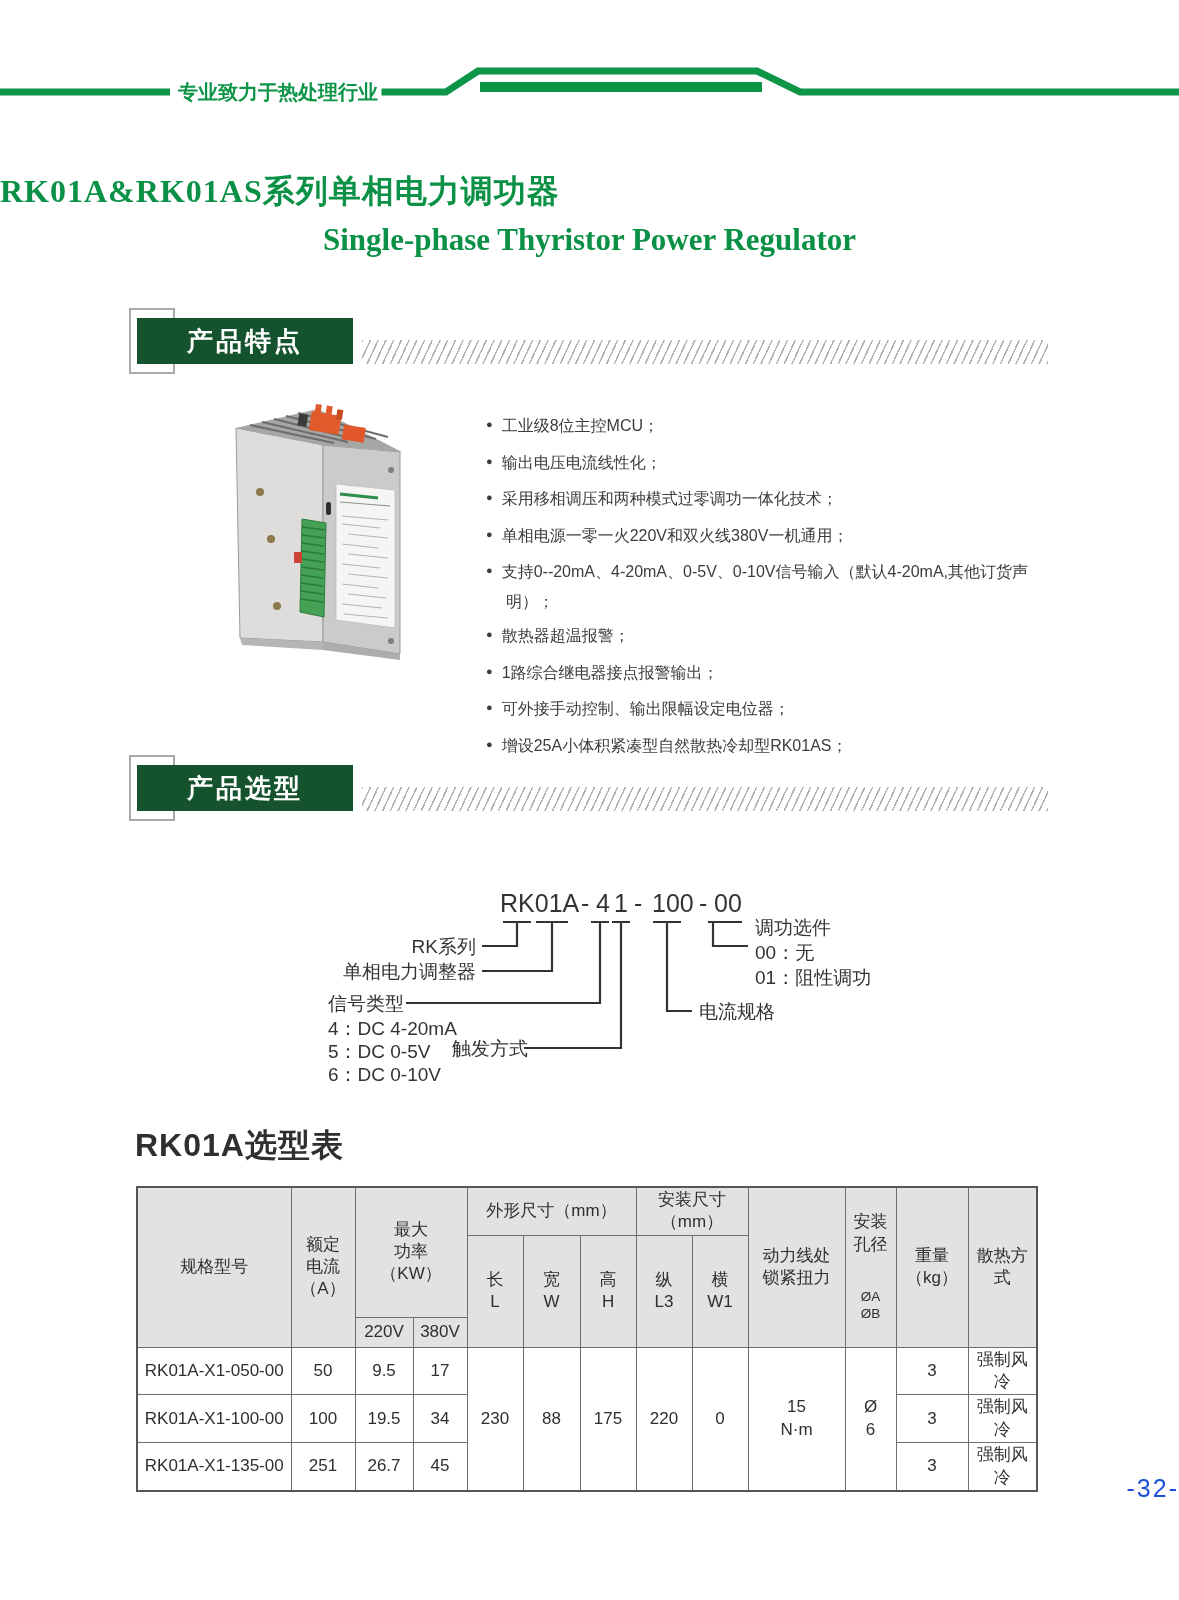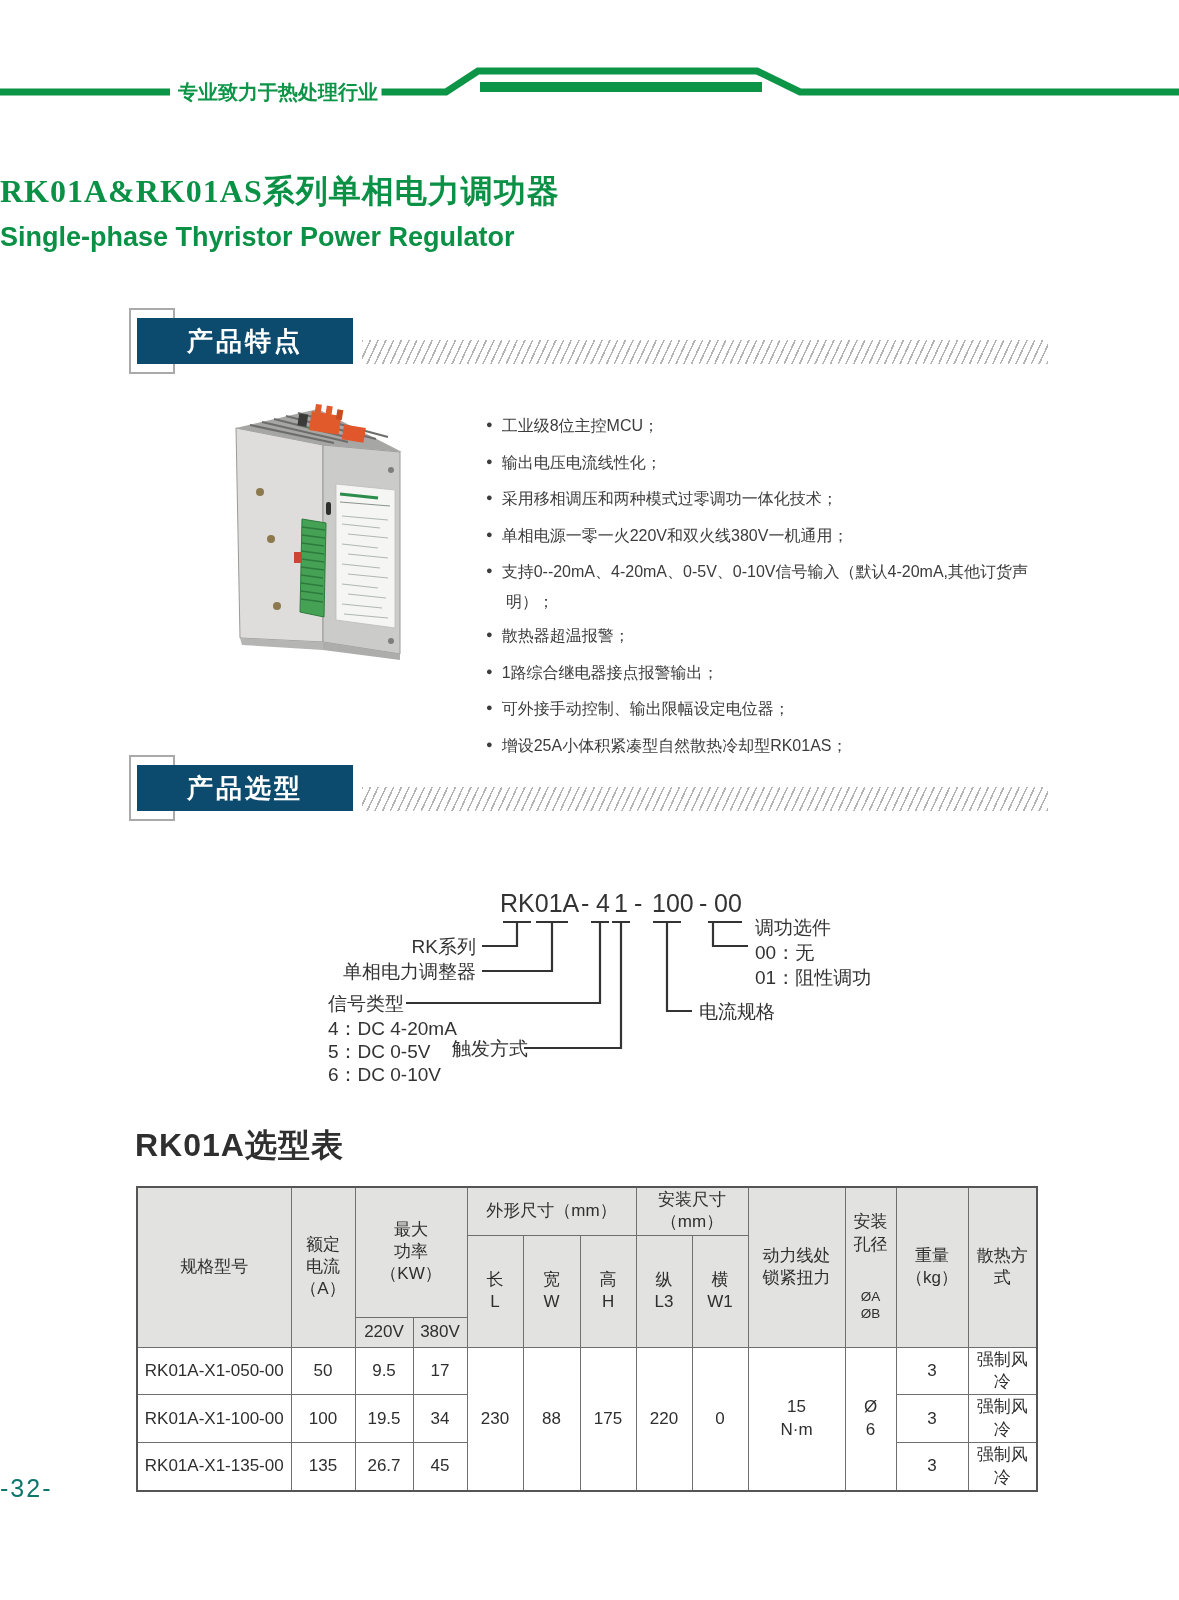--- a/index.html
+++ b/index.html
@@ -14,33 +14,33 @@
   #header-svg { position:absolute; top:0; left:0; }
 
   
   .title-zh {
     position:absolute; top:170px; left:0; width:100%;
     font-family:Liberation Serif, serif;
     font-weight:bold; font-size:32px; letter-spacing:1px; color:#0a9145;
   }
   .title-en {
     position:absolute; top:222px; left:0; width:100%;
-    font-family:Liberation Sans, sans-serif;
-    font-weight:bold; font-size:27px; color:#0a9145;
+    text-align:center; font-family:Liberation Serif, serif;
+    font-weight:bold; font-size:31px; color:#0a9145;
   }
 
   
   .section-hd { position:absolute; width:940px; height:80px; }
   .section-hd .ghost {
     position:absolute; left:0; top:0; width:46px; height:66px;
     border:2px solid #aaaaaa; background:#fff;
   }
   .section-hd .green-box {
     position:absolute; left:8px; top:10px; width:216px; height:46px;
-    background:#0c4a6e; color:#ffffff; font-size:26px; font-weight:bold;
+    background:#14532d; color:#ffffff; font-size:26px; font-weight:bold;
     letter-spacing:3px; text-align:center; line-height:46px;
   }
   .section-hd .hatch {
     position:absolute; left:233px; top:32px; width:686px; height:24px;
     background:repeating-linear-gradient(115deg,
       #b3b3b3 0px, #b3b3b3 1.5px, transparent 1.5px, transparent 7px);
   }
 
   
   .features {
@@ -70,22 +70,22 @@
   table.spec { border:2px solid #555; }
   table.spec th { background:#e2e2e1; font-weight:normal; }
   table.spec td { background:#ffffff; font-size:17px; }
   tr.hrow1 { height:48px; } tr.hrow2 { height:40px; } tr.hrow3 { height:30px; }
   tr.drow  { height:34px; }
   .cell-model { font-size:16px; }
   .sub-small { display:block; font-size:13.5px; line-height:1.25;margin-top:33px; }
 
   
   .page-num {
-    position:absolute; top:1474px; left:0; width:100%; text-align:left;
-    font-size:25px; color:#0f766e; letter-spacing:2px;
+    position:absolute; top:1474px; left:0; width:100%; text-align:right;
+    font-size:25px; color:#1d4ed8; letter-spacing:2px;
   }
 </style>
 </head>
 <body>
 
 <svg id="header-svg" width="1179" height="115" viewBox="0 0 1179 115">
   <path d="M0,92 H170" stroke="#0c9447" stroke-width="7" fill="none"></path>
   <text x="178" y="99" font-size="20" fill="#0c9447" font-weight="bold">专业致力于热处理行业</text>
   <path d="M385,92 H446 L478,71 H757 L800,92 H1179" stroke="#0c9447" stroke-width="7" fill="none" stroke-linecap="square"></path>
   <rect x="480" y="82" width="282" height="10" fill="#0c9447"></rect>
@@ -273,21 +273,21 @@
   <tr class="drow">
     <td class="cell-model">RK01A-X1-100-00</td>
     <td>100</td>
     <td>19.5</td>
     <td>34</td>
     <td>3</td>
     <td>强制风冷</td>
   </tr>
   <tr class="drow">
     <td class="cell-model">RK01A-X1-135-00</td>
-    <td>135</td>
+    <td>251</td>
     <td>26.7</td>
     <td>45</td>
     <td>3</td>
     <td>强制风冷</td>
   </tr>
 </tbody>
   </table>
 
 <div class="page-num">-32-</div>
 

